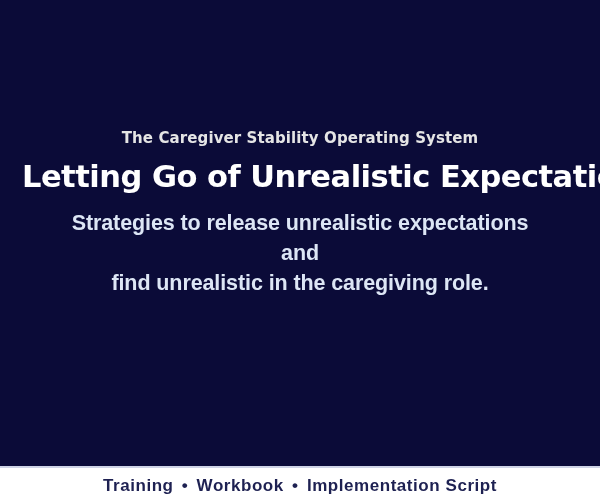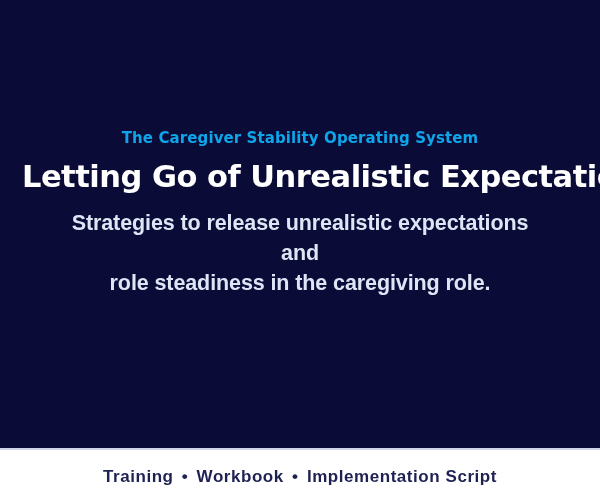--- a/index.html
+++ b/index.html
@@ -33,21 +33,21 @@
     position: absolute;
     left: 0;
     right: 0;
     top: 128px;
     padding: 0 22px;
     text-align: center;
   }
 
   .eyebrow {
     display: block;
-    color: #0ea5e9;
+    color: #e5e5e5;
     font-family: "DejaVu Sans", sans-serif;
     font-size: 15px;
     font-weight: 700;
     line-height: 20px;
     letter-spacing: 0.1px;
     margin: 0 0 10px 0;
     white-space: nowrap;
   }
 
   .headline {
@@ -77,21 +77,21 @@
   
   .footer-divider {
     flex: 0 0 auto;
     height: 2px;
     width: 100%;
     background: #cfd4e6;
   }
 
   .footer {
     flex: 0 0 auto;
-    height: 53px;
+    height: 35px;
     width: 100%;
     background: #ffffff;
     display: flex;
     align-items: center;
     justify-content: center;
   }
 
   .footer-text {
     color: #1e2152;
     font-family: "Liberation Sans", sans-serif;
@@ -115,21 +115,21 @@
   <div class="hero">
     <div class="hero-inner">
 
       <span class="eyebrow">The Caregiver Stability Operating System</span>
 
       <span class="headline">Letting Go of Unrealistic Expectations</span>
 
       <span class="subtitle">
         <span>Strategies to release unrealistic expectations and</span>
         <br>
-        <span>role steadiness in the caregiving role.</span>
+        <span>find unrealistic in the caregiving role.</span>
       </span>
 
     </div>
   </div>
 
   <div class="footer-divider"></div>
 
   <div class="footer">
     <div class="footer-text">
       <span>Training</span>

